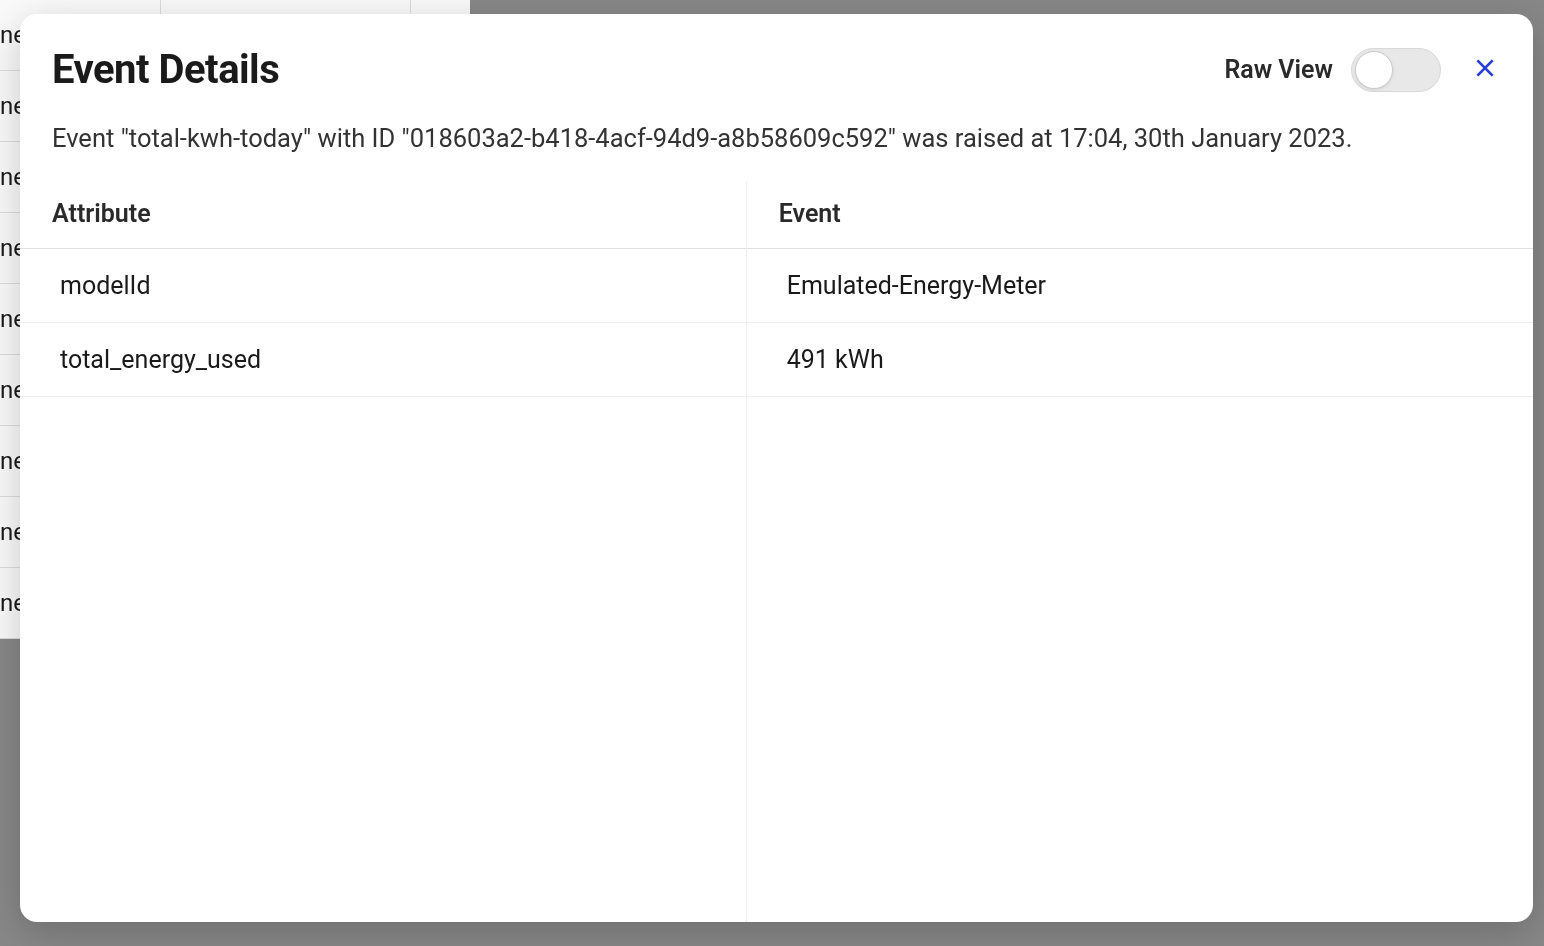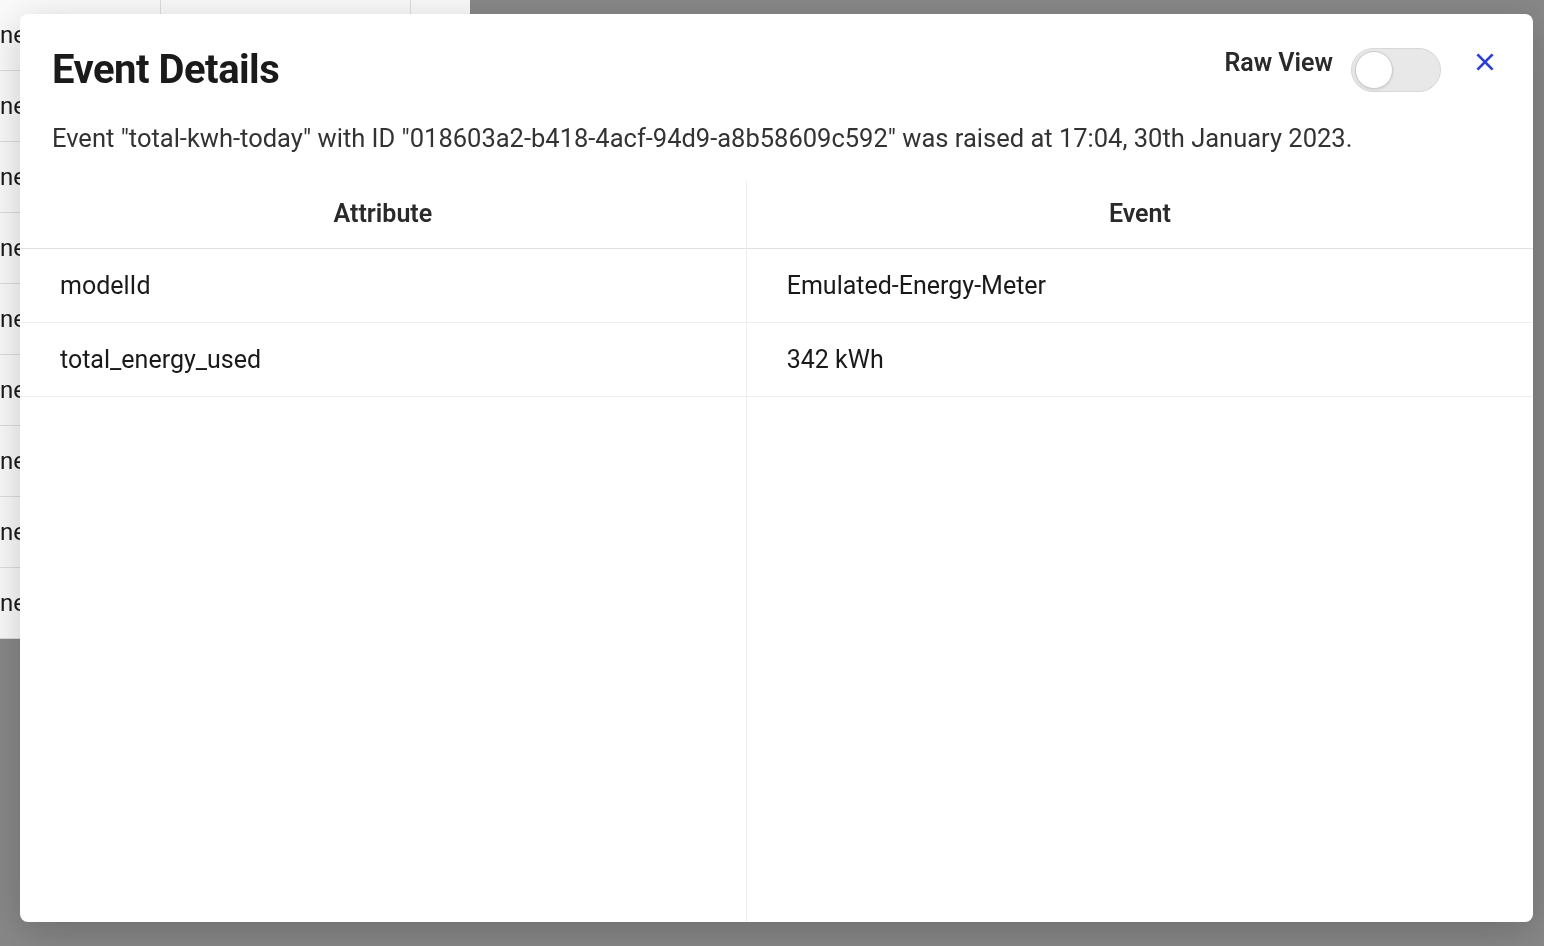--- a/index.html
+++ b/index.html
@@ -88,21 +88,21 @@
       left: 0;
       width: 100%;
       height: 100%;
       display: flex;
       align-items: flex-start;
       justify-content: center;
     }
     
     .modal {
       background: #fff;
-      border-radius: 8px;
+      border-radius: 17px;
       margin-top: 14px;
       margin-left: 20px;
       margin-right: 11px;
       width: calc(100% - 31px);
       height: 908px;
       box-shadow: 0 10px 40px rgba(0,0,0,0.2);
       position: relative;
       overflow: hidden;
     }
     
@@ -115,21 +115,21 @@
     
     .modal-title {
       font-size: 40px;
       font-weight: 700;
       color: #1a1a1a;
       letter-spacing: -0.5px;
     }
     
     .modal-controls {
       display: flex;
-      align-items: flex-start;
+      align-items: center;
       gap: 18px;
     }
     
     .raw-view-label {
       font-size: 25px;
       font-weight: 600;
       color: #2a2a2a;
     }
     
     .toggle {
@@ -177,21 +177,21 @@
       color: #333;
       line-height: 1.4;
     }
     
     .detail-table {
       width: 100%;
       border-collapse: collapse;
     }
     
     .detail-table th {
-      text-align: center;
+      text-align: left;
       padding: 18px 32px 20px 32px;
       font-size: 25px;
       font-weight: 600;
       color: #2a2a2a;
       border-bottom: 1px solid #e0e0e0;
     }
     
     .detail-table td {
       padding: 22px 40px;
       font-size: 25px;
@@ -303,21 +303,21 @@
           <th>Event</th>
         </tr>
       </thead>
       <tbody>
         <tr>
           <td>modelId</td>
           <td>Emulated-Energy-Meter</td>
         </tr>
         <tr>
           <td>total_energy_used</td>
-          <td>342 kWh</td>
+          <td>491 kWh</td>
         </tr>
       </tbody>
     </table>
 
     <div class="col-divider"></div>
 
   </div>
 </div>
 
 </body></html>

